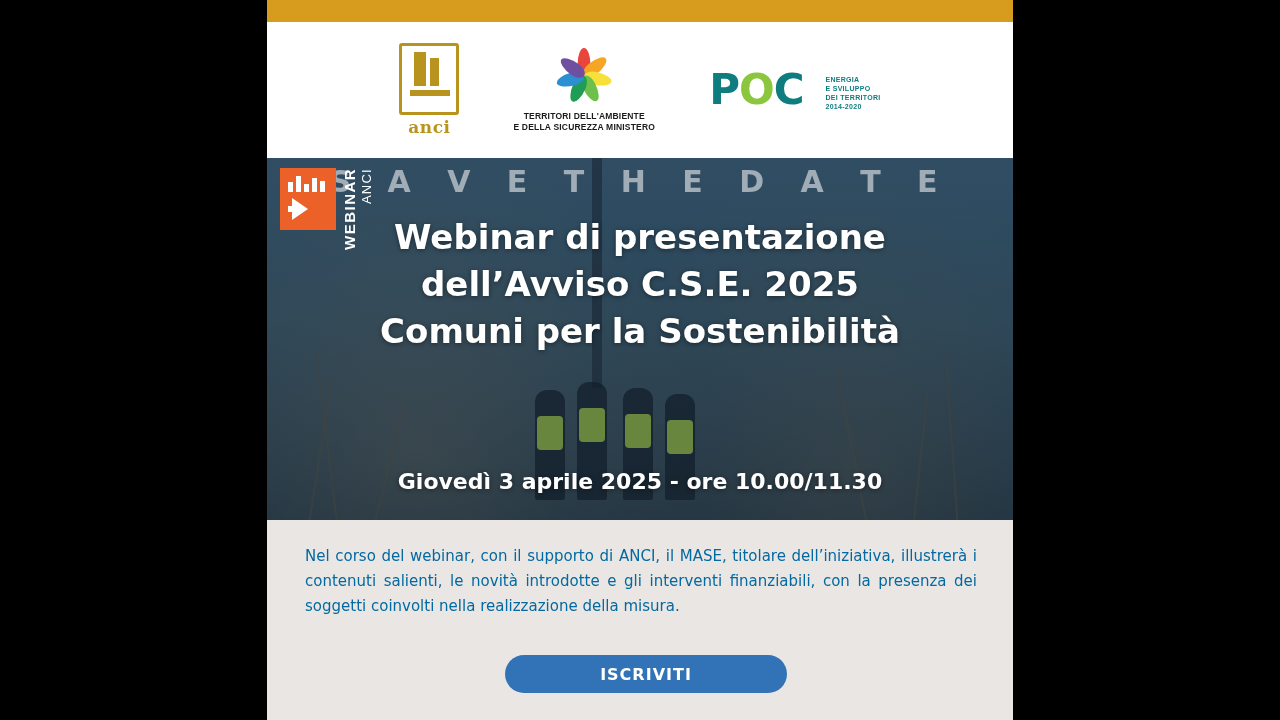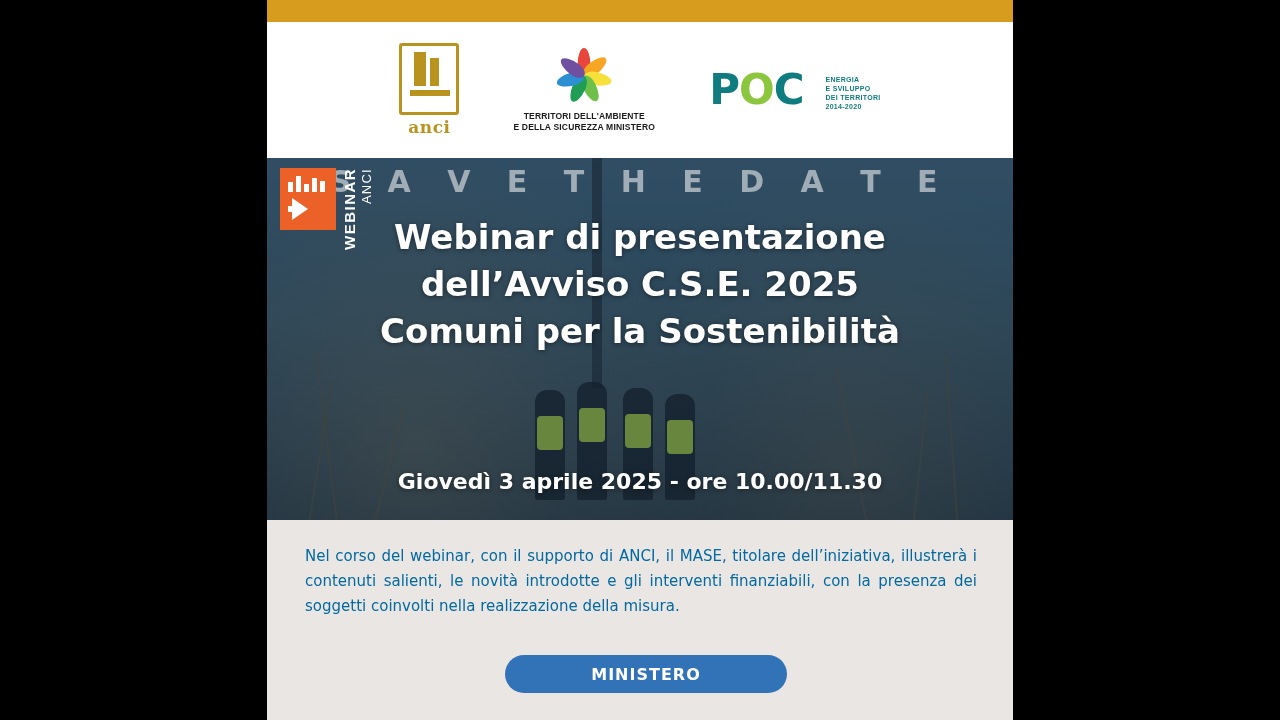--- a/index.html
+++ b/index.html
@@ -446,17 +446,17 @@
         <div>Webinar di presentazione</div>
         <div>dell’Avviso C.S.E. 2025</div>
         <div>Comuni per la Sostenibilità</div>
       </div>
 
       <div class="hero-date">Giovedì 3 aprile 2025 - ore 10.00/11.30</div>
     </div>
 
     <div class="body-area">
       <div class="body-text">Nel corso del webinar, con il supporto di ANCI, il MASE, titolare dell’iniziativa, illustrerà i contenuti salienti, le novità introdotte e gli interventi finanziabili, con la presenza dei soggetti coinvolti nella realizzazione della misura.</div>
-      <button class="cta">MINISTERO</button>
+      <button class="cta">ISCRIVITI</button>
     </div>
 
   </div>
 </div>
 
 </body></html>

